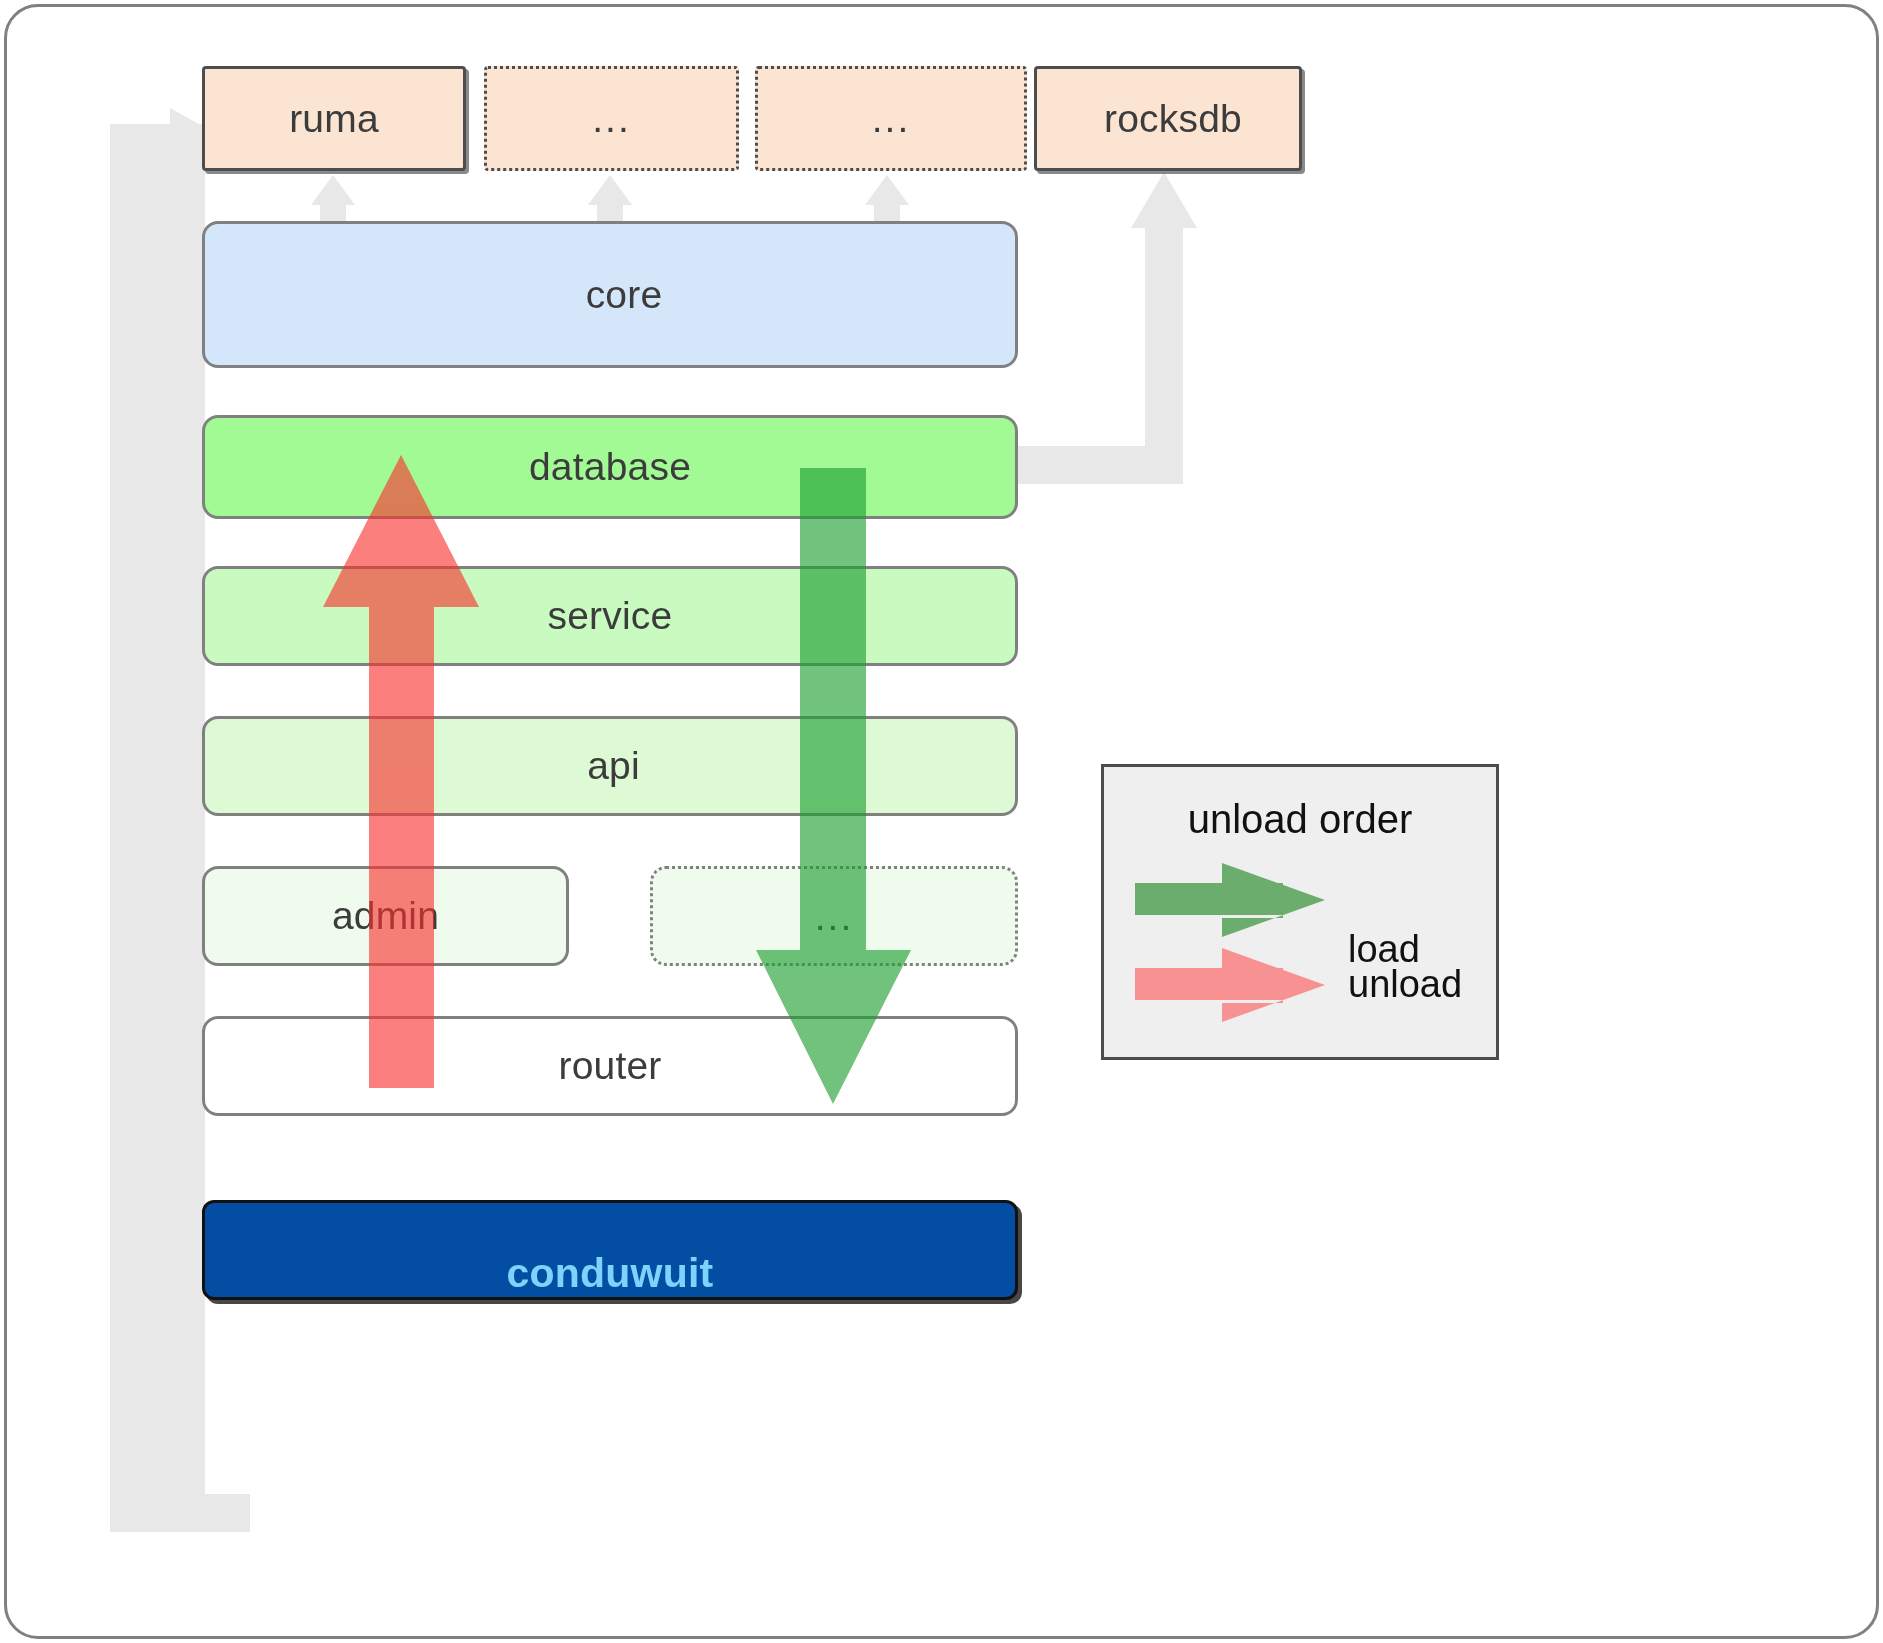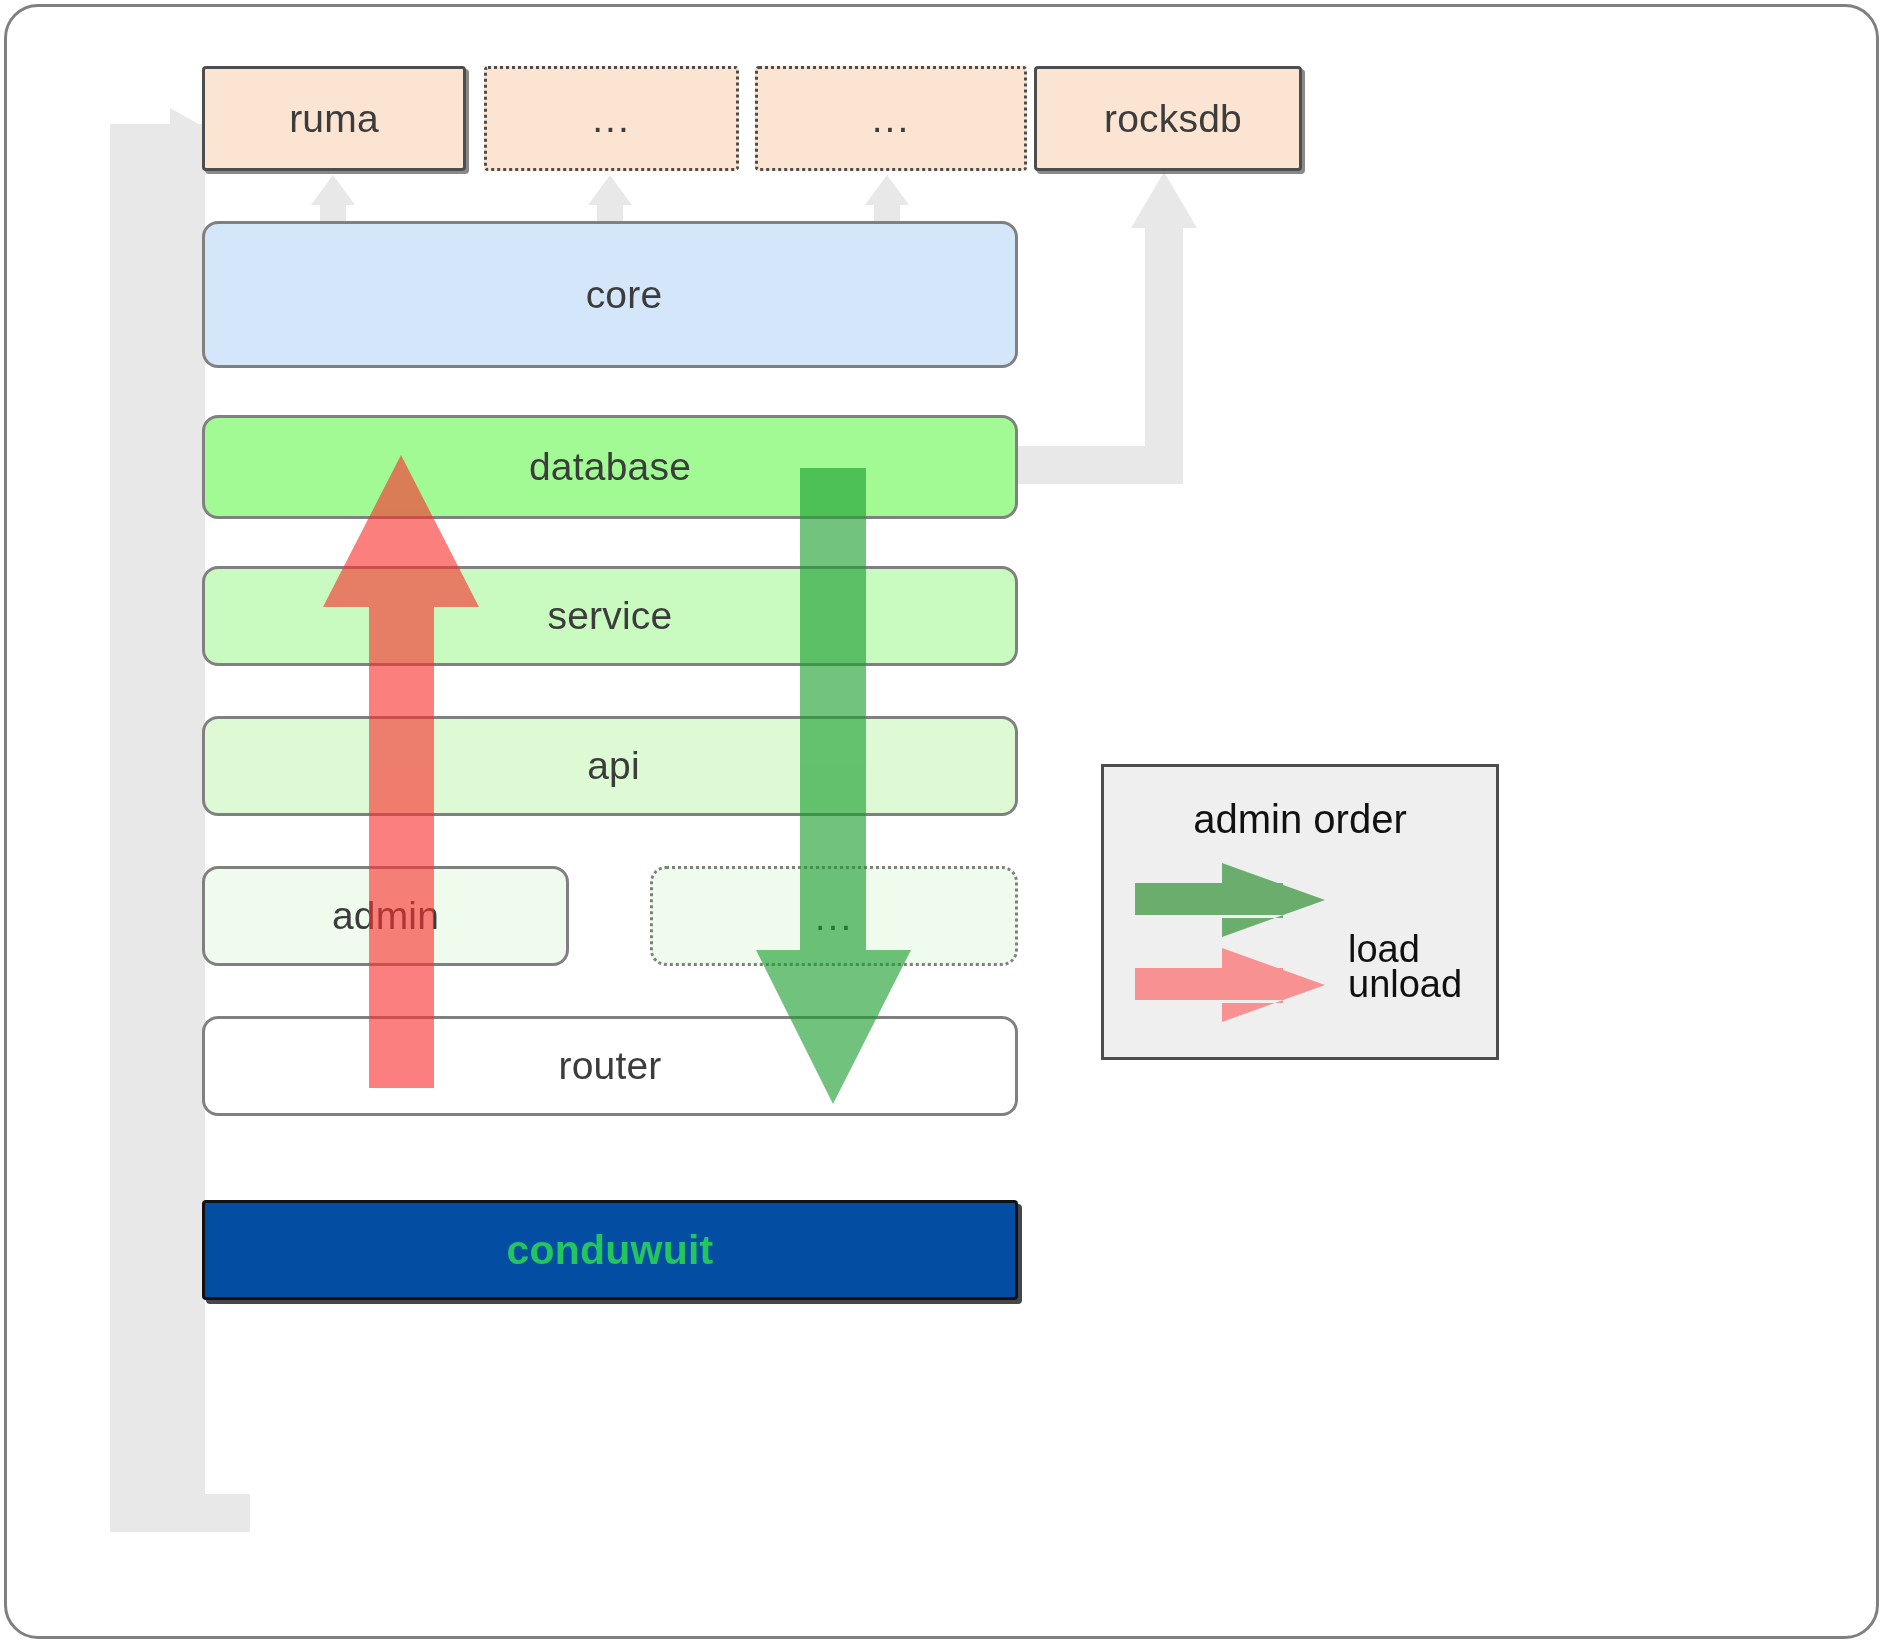--- a/index.html
+++ b/index.html
@@ -91,25 +91,26 @@
     border-radius: 16px;
   }
   .router-box {
     background: #ffffff;
     border: 3px solid #808080;
     border-radius: 16px;
   }
   .app-box {
     background: #034EA2;
     border: 3px solid #111111;
-    border-radius: 4px;
-    color: #22c55e;
+    border-radius: 12px;
+    color: #7dd3fc;
     font-size: 41px;
     font-weight: bold;
     box-shadow: 4px 4px 0 rgba(10,10,10,0.75);
+    align-items: flex-end;
   }
   .legend-box {
     position: absolute;
     background: #efefef;
     border: 3px solid #4d4d4d;
     box-sizing: border-box;
   }
   .legend-title {
     position: absolute;
     left: 0;
@@ -225,21 +226,21 @@
       <path d="M323,607 L401,455 L479,607 L434,607 L434,560 L369,560 L369,607 Z" fill="#f8312f"></path>
     </g>
 
     <g opacity="0.62">
       <rect x="800" y="468" width="66" height="556" fill="#1a9e2e"></rect>
       <path d="M756,950 L833,1104 L911,950 L866,950 L866,998 L800,998 L800,950 Z" fill="#1a9e2e"></path>
     </g>
   </svg>
 
   <div class="legend-box" style="left:1101px; top:764px; width:398px; height:296px;">
-    <div class="legend-title">admin order</div>
+    <div class="legend-title">unload order</div>
   </div>
 
   <svg class="layer" viewBox="0 0 1883 1643">
     <g opacity="0.88">
       <rect x="1135" y="883" width="148" height="32" fill="#58a55c"></rect>
       <path d="M1222,863 L1325,900 L1222,937 L1222,918 L1283,918 L1283,883 L1222,883 Z" fill="#58a55c"></path>
     </g>
     <g opacity="0.88">
       <rect x="1135" y="968" width="148" height="32" fill="#fa8585"></rect>
       <path d="M1222,948 L1325,985 L1222,1022 L1222,1003 L1283,1003 L1283,968 L1222,968 Z" fill="#fa8585"></path>

